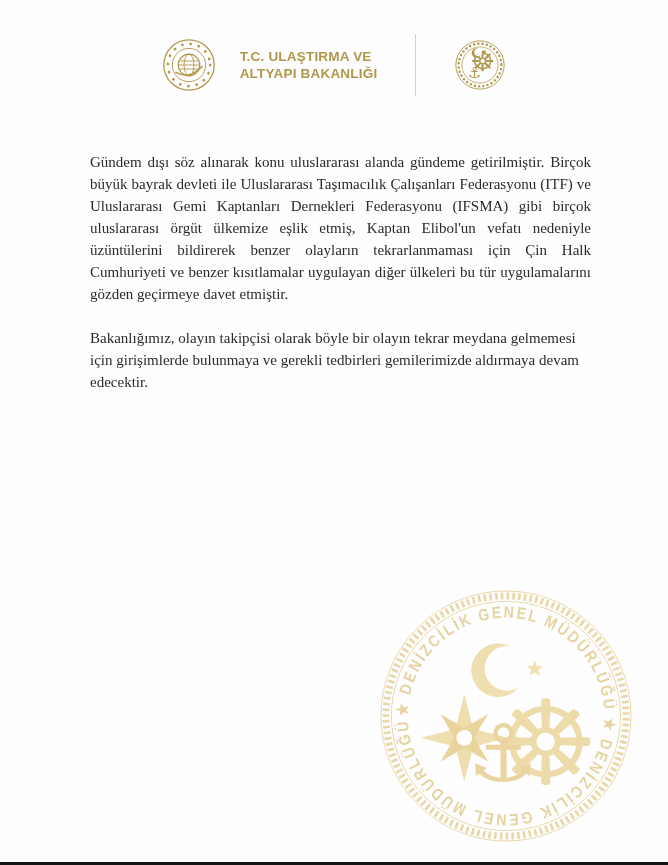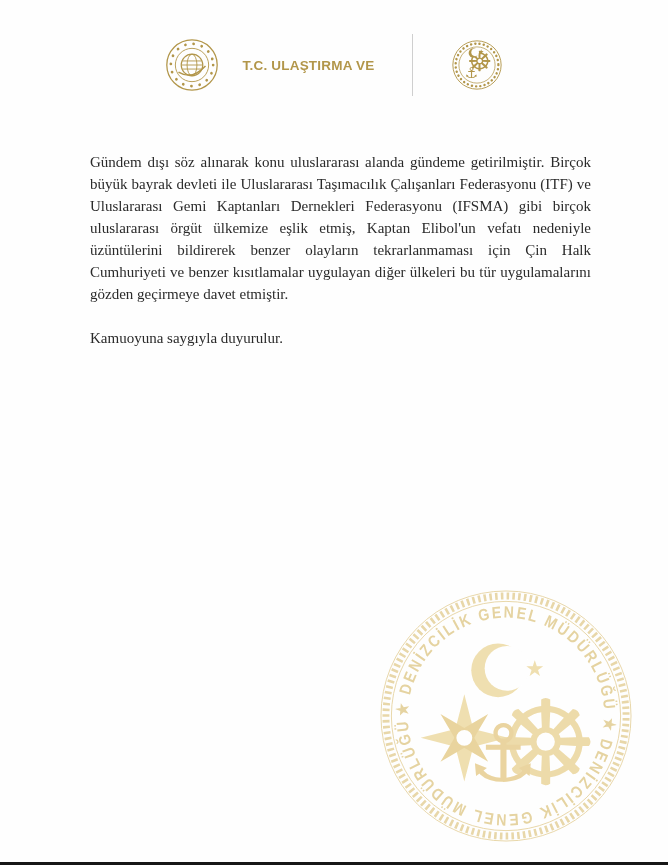--- a/index.html
+++ b/index.html
@@ -72,40 +72,41 @@
       <circle cx="30" cy="30" r="12" fill="none" stroke="#b2964a" stroke-width="1.3"></circle>
       <ellipse cx="30" cy="30" rx="5.5" ry="12" fill="none" stroke="#b2964a" stroke-width="1"></ellipse>
       <line x1="19" y1="25.5" x2="41" y2="25.5" stroke="#b2964a" stroke-width="1"></line>
       <line x1="18" y1="30" x2="42" y2="30" stroke="#b2964a" stroke-width="1"></line>
       <line x1="19" y1="34.5" x2="41" y2="34.5" stroke="#b2964a" stroke-width="1"></line>
       <path d="M15,38 Q30,47 45,31" fill="none" stroke="#b2964a" stroke-width="1.6"></path>
     </svg>
 
     <div class="ministry-name">
       <div>T.C. ULAŞTIRMA VE</div>
+      <div>ALTYAPI BAKANLIĞI</div>
     </div>
 
     <div class="header-divider"></div>
 
     <svg class="logo-right" viewBox="0 0 56 56" aria-hidden="true">
       <circle cx="28" cy="28" r="26" fill="none" stroke="#b2964a" stroke-width="1"></circle>
       <circle cx="28" cy="28" r="23" fill="none" stroke="#b2964a" stroke-width="2.6" stroke-dasharray="0.1 4.5" stroke-linecap="round"></circle>
       <circle cx="28" cy="28" r="19.5" fill="none" stroke="#b2964a" stroke-width=".8"></circle>
       <text x="31" y="34" font-size="30" text-anchor="middle" fill="#b2964a" font-family="DejaVu Sans, sans-serif">☸</text>
       <circle cx="24" cy="15" r="5" fill="#b2964a"></circle>
       <circle cx="26" cy="14.4" r="4.1" fill="#fefefe"></circle>
       <text x="32.5" y="16.5" font-size="7" text-anchor="middle" fill="#b2964a" font-family="DejaVu Sans, sans-serif">★</text>
       <text x="22" y="42" font-size="16" text-anchor="middle" fill="#b2964a" font-family="DejaVu Sans, sans-serif">⚓</text>
     </svg>
 
   </div>
 
   <div class="doc-body">
     <p>Gündem dışı söz alınarak konu uluslararası alanda gündeme getirilmiştir. Birçok büyük bayrak devleti ile Uluslararası Taşımacılık Çalışanları Federasyonu (ITF) ve Uluslararası Gemi Kaptanları Dernekleri Federasyonu (IFSMA) gibi birçok uluslararası örgüt ülkemize eşlik etmiş, Kaptan Elibol'un vefatı nedeniyle üzüntülerini bildirerek benzer olayların tekrarlanmaması için Çin Halk Cumhuriyeti ve benzer kısıtlamalar uygulayan diğer ülkeleri bu tür uygulamalarını gözden geçirmeye davet etmiştir.</p>
-    <p>Kamuoyuna saygıyla duyurulur.</p>
+    <p>Bakanlığımız, olayın takipçisi olarak böyle bir olayın tekrar meydana gelmemesi için girişimlerde bulunmaya ve gerekli tedbirleri gemilerimizde aldırmaya devam edecektir.</p>
   </div>
 
   <svg class="watermark" viewBox="0 0 260 260" aria-hidden="true">
     <defs>
       <path id="wm-ring-path" d="M 31,130 A 99,99 0 1 1 229,130 A 99,99 0 1 1 31,130"></path>
     </defs>
 
     <circle cx="130" cy="130" r="126" fill="none" stroke="#e6d3a0" stroke-width="1"></circle>
     <circle cx="130" cy="130" r="121" fill="none" stroke="#e6d3a0" stroke-width="7" stroke-dasharray="2.6 3.2" transform="rotate(12 130 130)"></circle>
     <circle cx="130" cy="130" r="115.5" fill="none" stroke="#e6d3a0" stroke-width="1"></circle>

